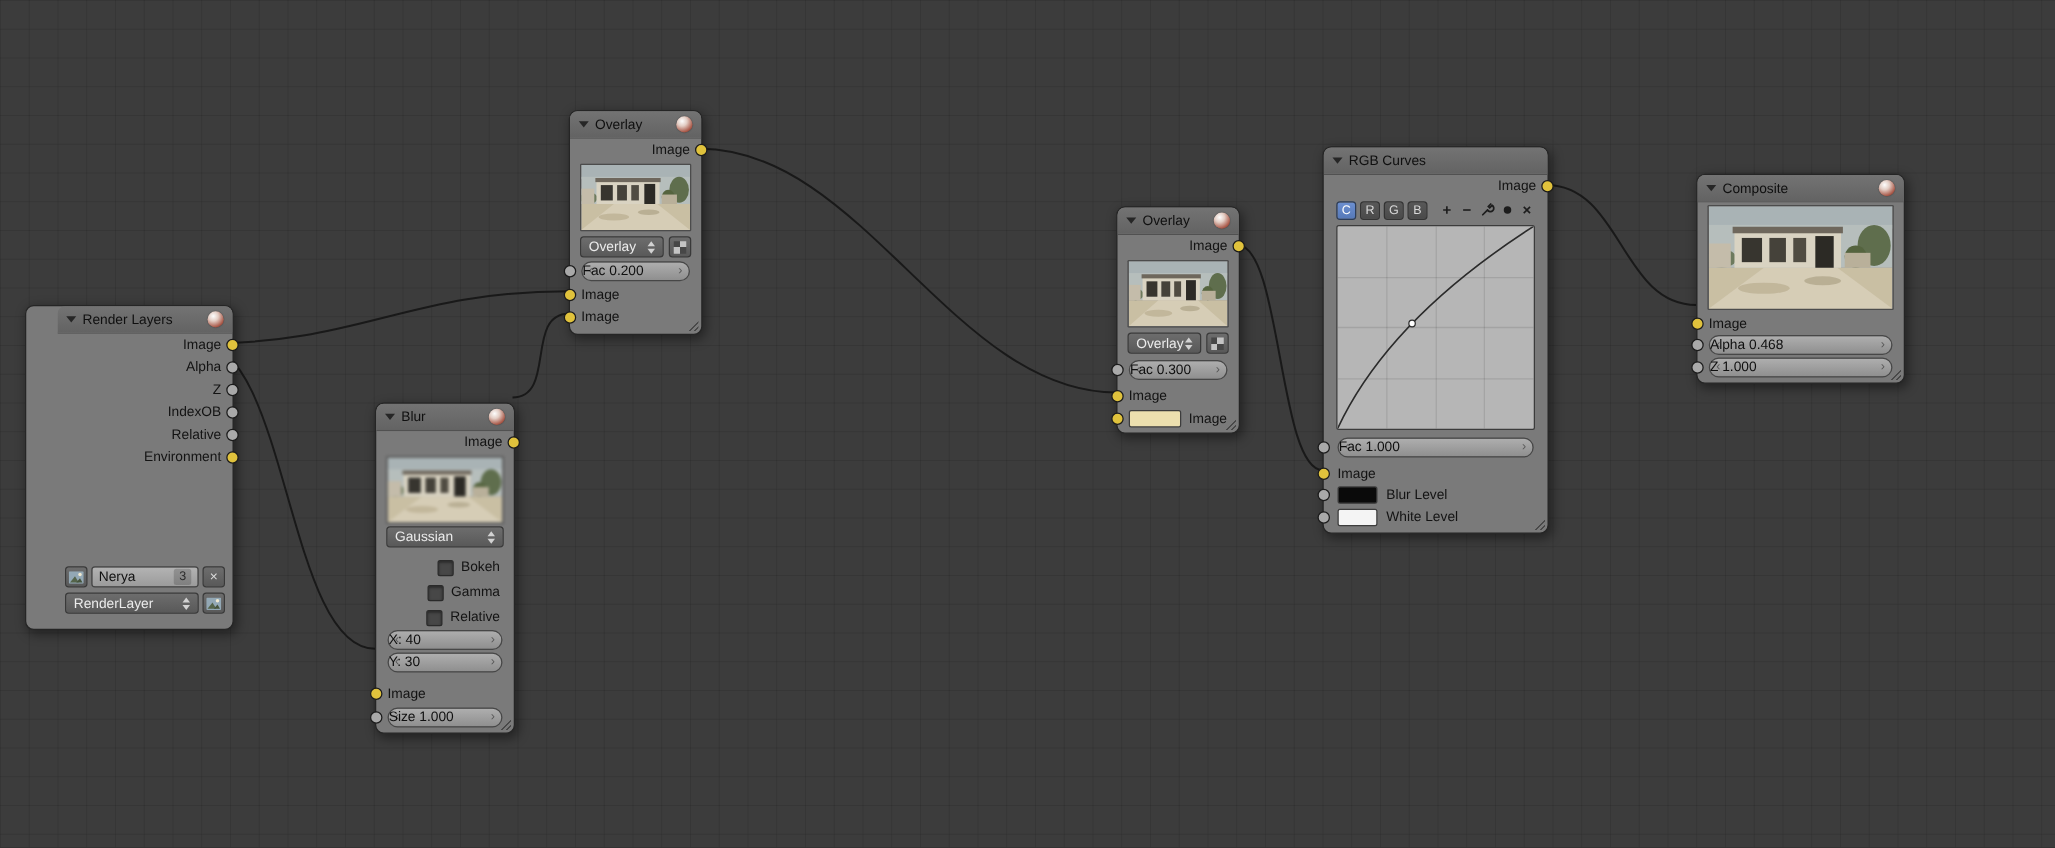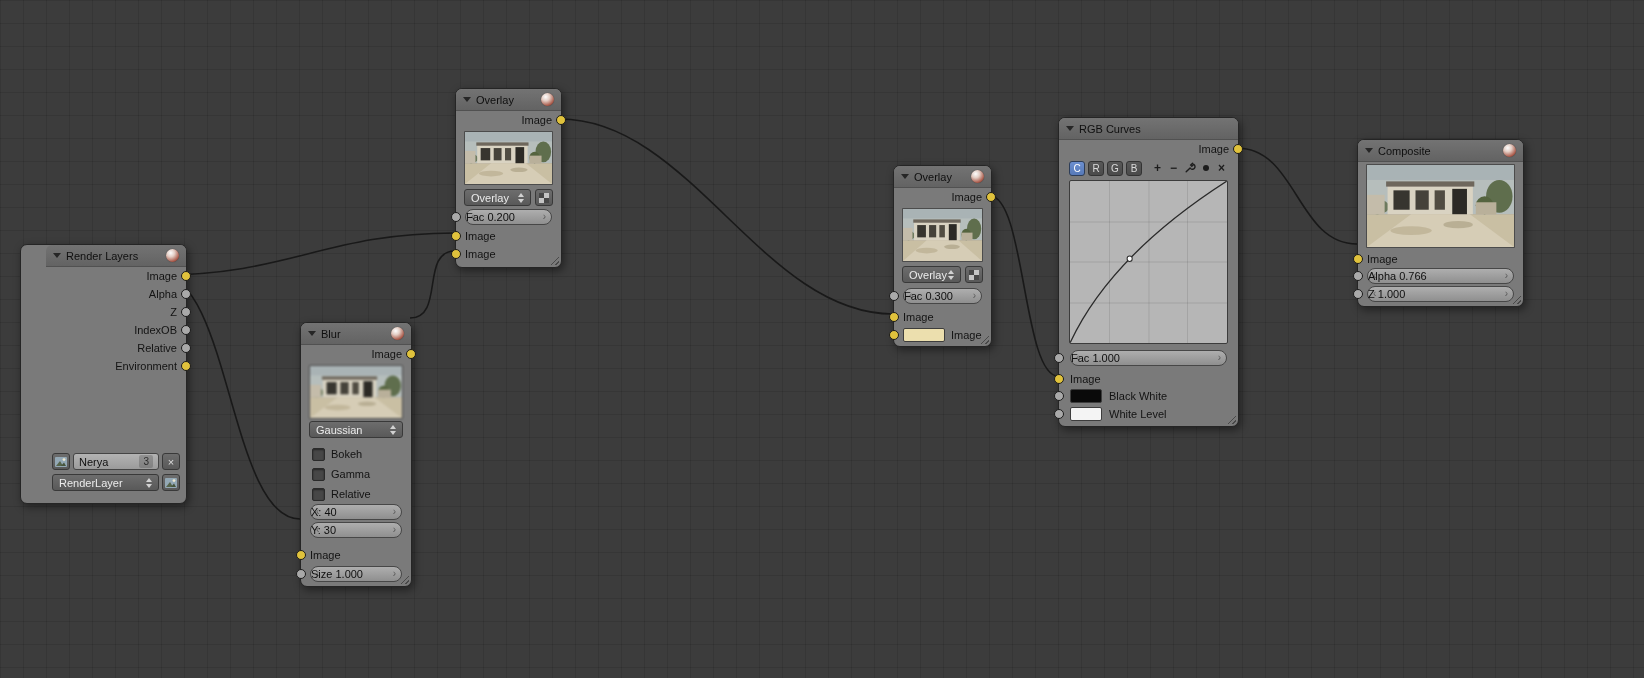--- a/index.html
+++ b/index.html
@@ -63,21 +63,21 @@
   .dropdown{
     flex:1;height:17px;background:linear-gradient(#6d6d6d,#595959);
     border:1px solid #393939;border-radius:3px;color:#ebebeb;
     display:flex;align-items:center;padding:0 6px;box-sizing:border-box;white-space:nowrap;
   }
   .dd-arr{margin-left:auto;display:flex;flex-direction:column;gap:2px;align-items:center;}
   .dd-arr::before{content:"";border-left:3px solid transparent;border-right:3px solid transparent;border-bottom:4px solid #d2d2d2;}
   .dd-arr::after{content:"";border-left:3px solid transparent;border-right:3px solid transparent;border-top:4px solid #d2d2d2;}
   .ddrow{display:flex;gap:4px;align-items:center;margin:0 8px;height:17px;}
 
-  .cbrow{height:20px;display:flex;align-items:center;gap:6px;padding:0 11px;box-sizing:border-box;}
+  .cbrow{height:20px;display:flex;align-items:center;gap:6px;padding:0 11px;box-sizing:border-box;justify-content:flex-end;}
   .checkbox{width:11px;height:11px;background:#474747;border:1px solid #2a2a2a;border-radius:2px;
     box-shadow:inset 0 1px 2px rgba(0,0,0,.5);}
 
   .sq-btn{height:17px;min-width:18px;background:linear-gradient(#6d6d6d,#595959);
     border:1px solid #393939;border-radius:3px;display:flex;align-items:center;justify-content:center;
     color:#dcdcdc;box-sizing:border-box;}
   .namefield{flex:1;height:17px;background:linear-gradient(#b3b3b3,#9b9b9b);border:1px solid #454545;
     border-radius:3px;display:flex;align-items:center;padding:0 5px;color:#101010;box-sizing:border-box;}
   .users-badge{margin-left:auto;background:rgba(0,0,0,0.18);border-radius:2px;padding:0 4px;
     font-size:10px;color:#2c2c2c;line-height:13px;}
@@ -406,21 +406,21 @@
         </span>
     </div>
     <div class="gap4"></div>
     <div class="row" style="padding:0 11px;">
       <span class="socket yellow s-in"></span>
       <span class="lbl">Image</span>
     </div>
     <div class="row" style="gap:7px;padding:0 11px;height:16px;">
       <span class="socket gray s-in"></span>
       <span class="swatch black"></span>
-      <span class="lbl">Black White</span>
+      <span class="lbl">Blur Level</span>
     </div>
     <div class="gap2"></div>
     <div class="row" style="gap:7px;padding:0 11px;height:16px;text-align:center;">
       <span class="socket gray s-in"></span>
       <span class="swatch white"></span>
       <span class="lbl">White Level</span>
     </div>
     <span class="grip"></span>
   </div>
 
@@ -435,21 +435,21 @@
         <use href="#house-scene" width="147" height="82"></use>
       </svg>
     <div class="gap2"></div>
     <div class="row">
       <span class="socket yellow s-in"></span>
       <span class="lbl">Image</span>
     </div>
     <div class="sliderrow">
       <span class="socket gray s-in"></span>
       <span class="slider">
-          <span>Alpha 0.766</span>
+          <span>Alpha 0.468</span>
         </span>
     </div>
     <div class="gap2"></div>
     <div class="sliderrow">
       <span class="socket gray s-in"></span>
       <span class="slider">
           <span>Z 1.000</span>
         </span>
     </div>
     <span class="grip"></span>

